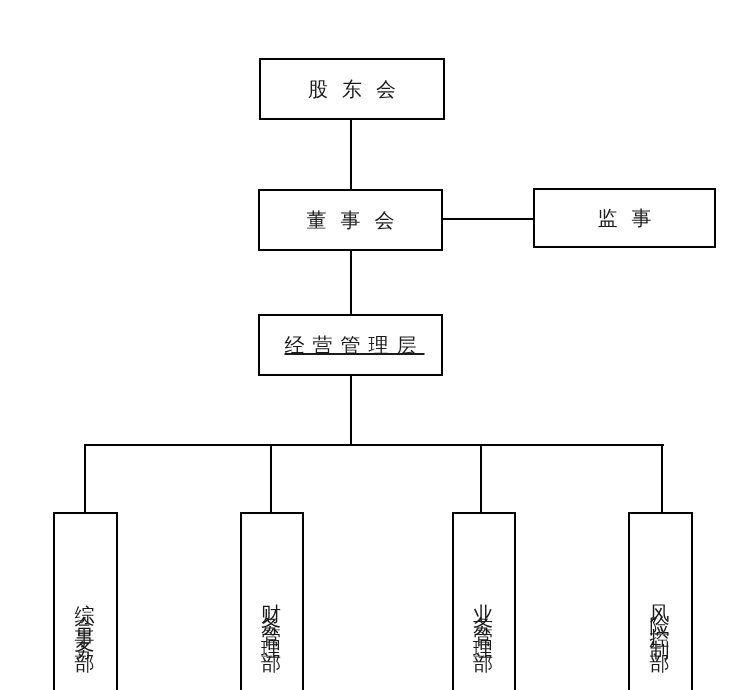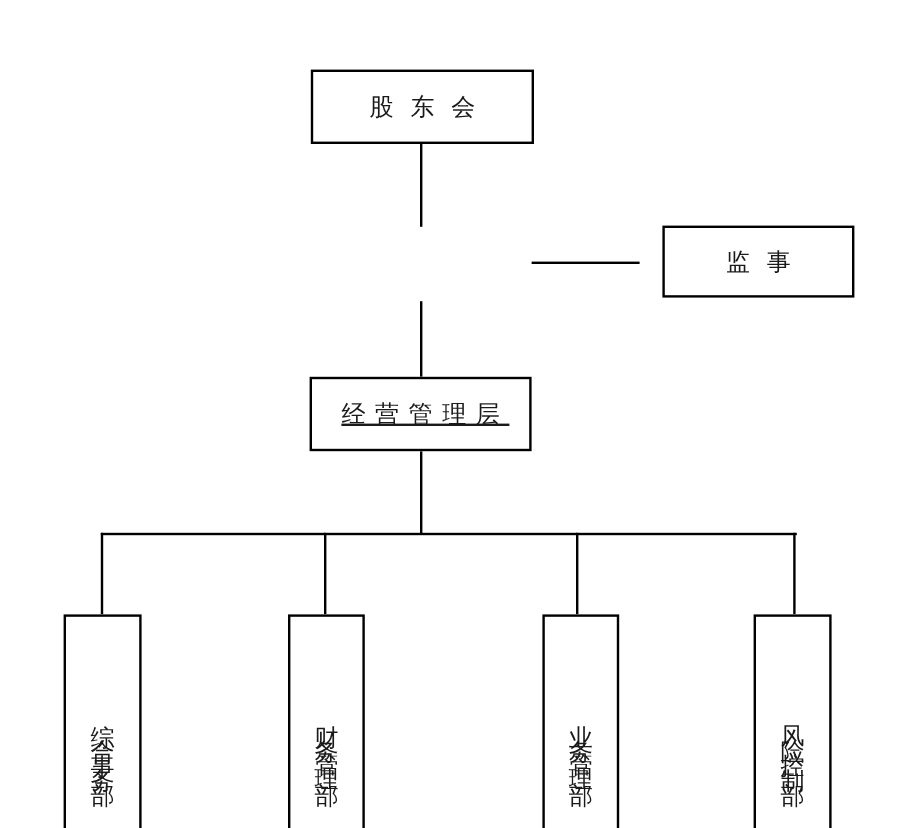--- a/index.html
+++ b/index.html
@@ -43,21 +43,21 @@
     white-space: nowrap;
   }
   .line {
     position: absolute;
     background: #000000;
   }
 
   
   .n-shareholders { left: 259px; top: 10px;  width: 186px; height: 62px; }
   .n-board        { left: 258px; top: 141px; width: 185px; height: 62px; }
-  .n-supervisor   { left: 552px; top: 140px; width: 160px; height: 60px; }
+  .n-supervisor   { left: 533px; top: 140px; width: 183px; height: 60px; }
   .n-management   { left: 258px; top: 266px; width: 185px; height: 62px; }
   .n-dept1        { left: 53px;  top: 464px; width: 65px;  height: 199px; }
   .n-dept2        { left: 240px; top: 464px; width: 64px;  height: 199px; }
   .n-dept3        { left: 452px; top: 464px; width: 64px;  height: 199px; }
   .n-dept4        { left: 628px; top: 464px; width: 65px;  height: 199px; }
 
   
   .c-v1   { left: 350px; top: 72px;  width: 2px;   height: 69px; }
   .c-h1   { left: 443px; top: 170px; width: 90px;  height: 2px;  }
   .c-v2   { left: 350px; top: 203px; width: 2px;   height: 63px; }
@@ -80,20 +80,23 @@
   <div class="line c-rail"></div>
   <div class="line c-d1"></div>
   <div class="line c-d2"></div>
   <div class="line c-d3"></div>
   <div class="line c-d4"></div>
 
   <div class="node n-shareholders">
     <span class="h-label">股东会</span>
   </div>
 
+  <div class="node n-board">
+    <span class="h-label">董事会</span>
+  </div>
   <div class="node n-supervisor">
     <span class="h-label">监事</span>
   </div>
 
   <div class="node n-management">
     <span class="h-label tight">经营管理层</span>
   </div>
 
   <div class="node n-dept1">
     <span class="v-label">综合事务部</span>

